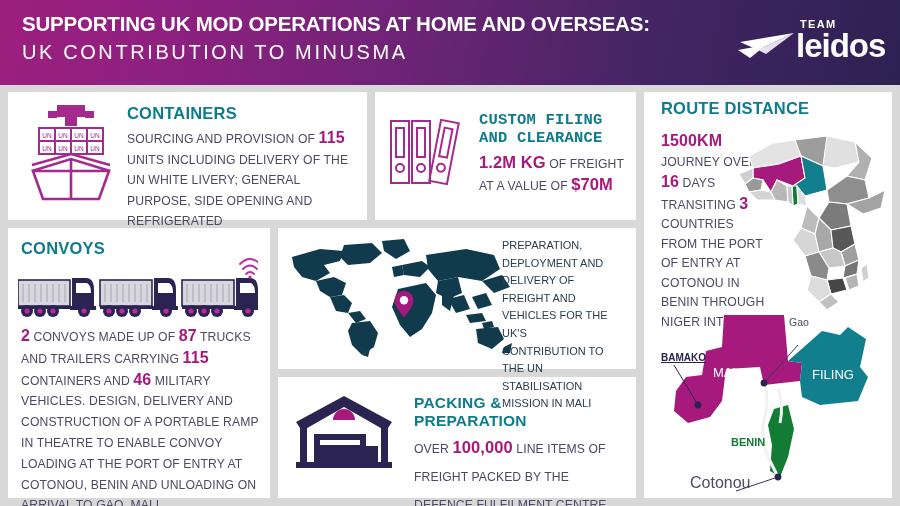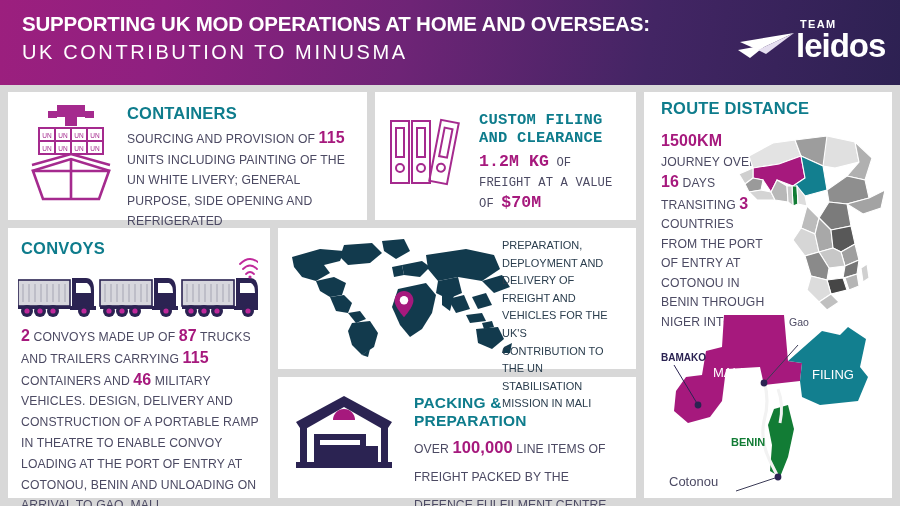--- a/index.html
+++ b/index.html
@@ -83,21 +83,21 @@
   
   .cont-head { position: absolute; left: 127px; top: 104px; font-size: 16.5px; }
   .cont-body { position: absolute; left: 127px; top: 128px; width: 238px;
                font-size: 12.2px; line-height: 20.5px; }
   .cont-body .num { font-size: 16px; }
   .ship-icon { position: absolute; left: 30px; top: 103px; }
 
   
   .cust-head { position: absolute; left: 479px; top: 111px; font-size: 15.5px; line-height: 18px; font-family: Liberation Mono, monospace; }
   .cust-body { position: absolute; left: 479px; top: 152px; width: 150px;
-               font-size: 12.2px; line-height: 20px; font-family: Liberation Mono, monospace; }
+               font-size: 12.2px; line-height: 20px; }
   .cust-body .big { color: #a6197d; font-weight: bold; font-size: 16.5px; }
   .binder-icon { position: absolute; left: 388px; top: 115px; }
 
   
   .route-head { position: absolute; left: 661px; top: 99px; font-size: 16.5px; }
   .route-body { position: absolute; left: 661px; top: 131px; width: 112px;
                 font-size: 12.2px; line-height: 19.5px; }
   .route-body .big { color: #a6197d; font-weight: bold; font-size: 16px; }
   .africa-map { position: absolute; left: 735px; top: 118px; }
   .sahel-map  { position: absolute; left: 652px; top: 305px; }
@@ -119,23 +119,23 @@
   .pack-body { position: absolute; left: 414px; top: 433px; width: 212px;
                font-size: 12.2px; line-height: 28px; }
   .pack-body .big { color: #a6197d; font-weight: bold; font-size: 16.5px; }
   .warehouse-icon { position: absolute; left: 292px; top: 394px; }
 
   
   .maplabel { position: absolute; font-size: 10px; }
   .lbl-mali   { left: 713px; top: 345px; color: #ffffff; font-size: 13px; margin-top: 20px; }
   .lbl-niger  { left: 812px; top: 367px; color: #ffffff; font-size: 13px; }
   .lbl-benin  { left: 731px; top: 436px; color: #127c35; font-size: 11px; font-weight: bold; }
-  .lbl-bamako { left: 661px; top: 352px; color: #2b2352; font-size: 10px; font-weight: bold; }
+  .lbl-bamako { left: 661px; top: 352px; color: #2b2352; font-size: 10px; font-weight: bold; text-decoration: underline; }
   .lbl-gao    { left: 789px; top: 316px; color: #4c4a63; font-size: 10.5px; }
-  .lbl-cotonou{ left: 669px; top: 474px; color: #4c4a63; font-size: 13px; }
+  .lbl-cotonou{ left: 690px; top: 474px; color: #4c4a63; font-size: 16px; }
 </style>
 </head>
 <body>
 
 <div id="page">
 
   <div class="header">
     <div class="header-titles">
       <div class="title-line1">SUPPORTING UK MOD OPERATIONS AT HOME AND OVERSEAS:</div>
       <div class="title-line2">UK CONTRIBUTION TO MINUSMA</div>
@@ -192,21 +192,21 @@
 
       <path d="M2 62 L41 51 L80 62" fill="none" stroke="#a52a8e" stroke-width="2.4"></path>
       <path d="M2 68 L41 56 L80 68" fill="none" stroke="#a52a8e" stroke-width="2.4"></path>
 
       <path d="M3 68 L79 68 L69 96 L13 96 Z" fill="none" stroke="#a52a8e" stroke-width="2.6"></path>
       <line x1="41" y1="56" x2="41" y2="96" stroke="#a52a8e" stroke-width="2.6"></line>
     </svg>
   </span>
   <div class="cont-head heading">CONTAINERS</div>
   <div class="cont-body body-text">
-    <span>SOURCING AND PROVISION OF </span><span class="num">115</span><span> UNITS INCLUDING PAINTING OF THE UN WHITE LIVERY; GENERAL PURPOSE, SIDE OPENING AND REFRIGERATED</span>
+    <span>SOURCING AND PROVISION OF </span><span class="num">115</span><span> UNITS INCLUDING DELIVERY OF THE UN WHITE LIVERY; GENERAL PURPOSE, SIDE OPENING AND REFRIGERATED</span>
   </div>
 
   <span class="binder-icon">
     <svg width="78" height="78" viewBox="0 0 78 78">
       <g fill="none" stroke="#a52a8e" stroke-width="2">
         <rect x="3" y="6" width="18" height="62"></rect>
         <rect x="8" y="13" width="8" height="29"></rect>
         <circle cx="12" cy="53" r="4"></circle>
         <rect x="24" y="6" width="18" height="62"></rect>
         <rect x="29" y="13" width="8" height="29"></rect>

